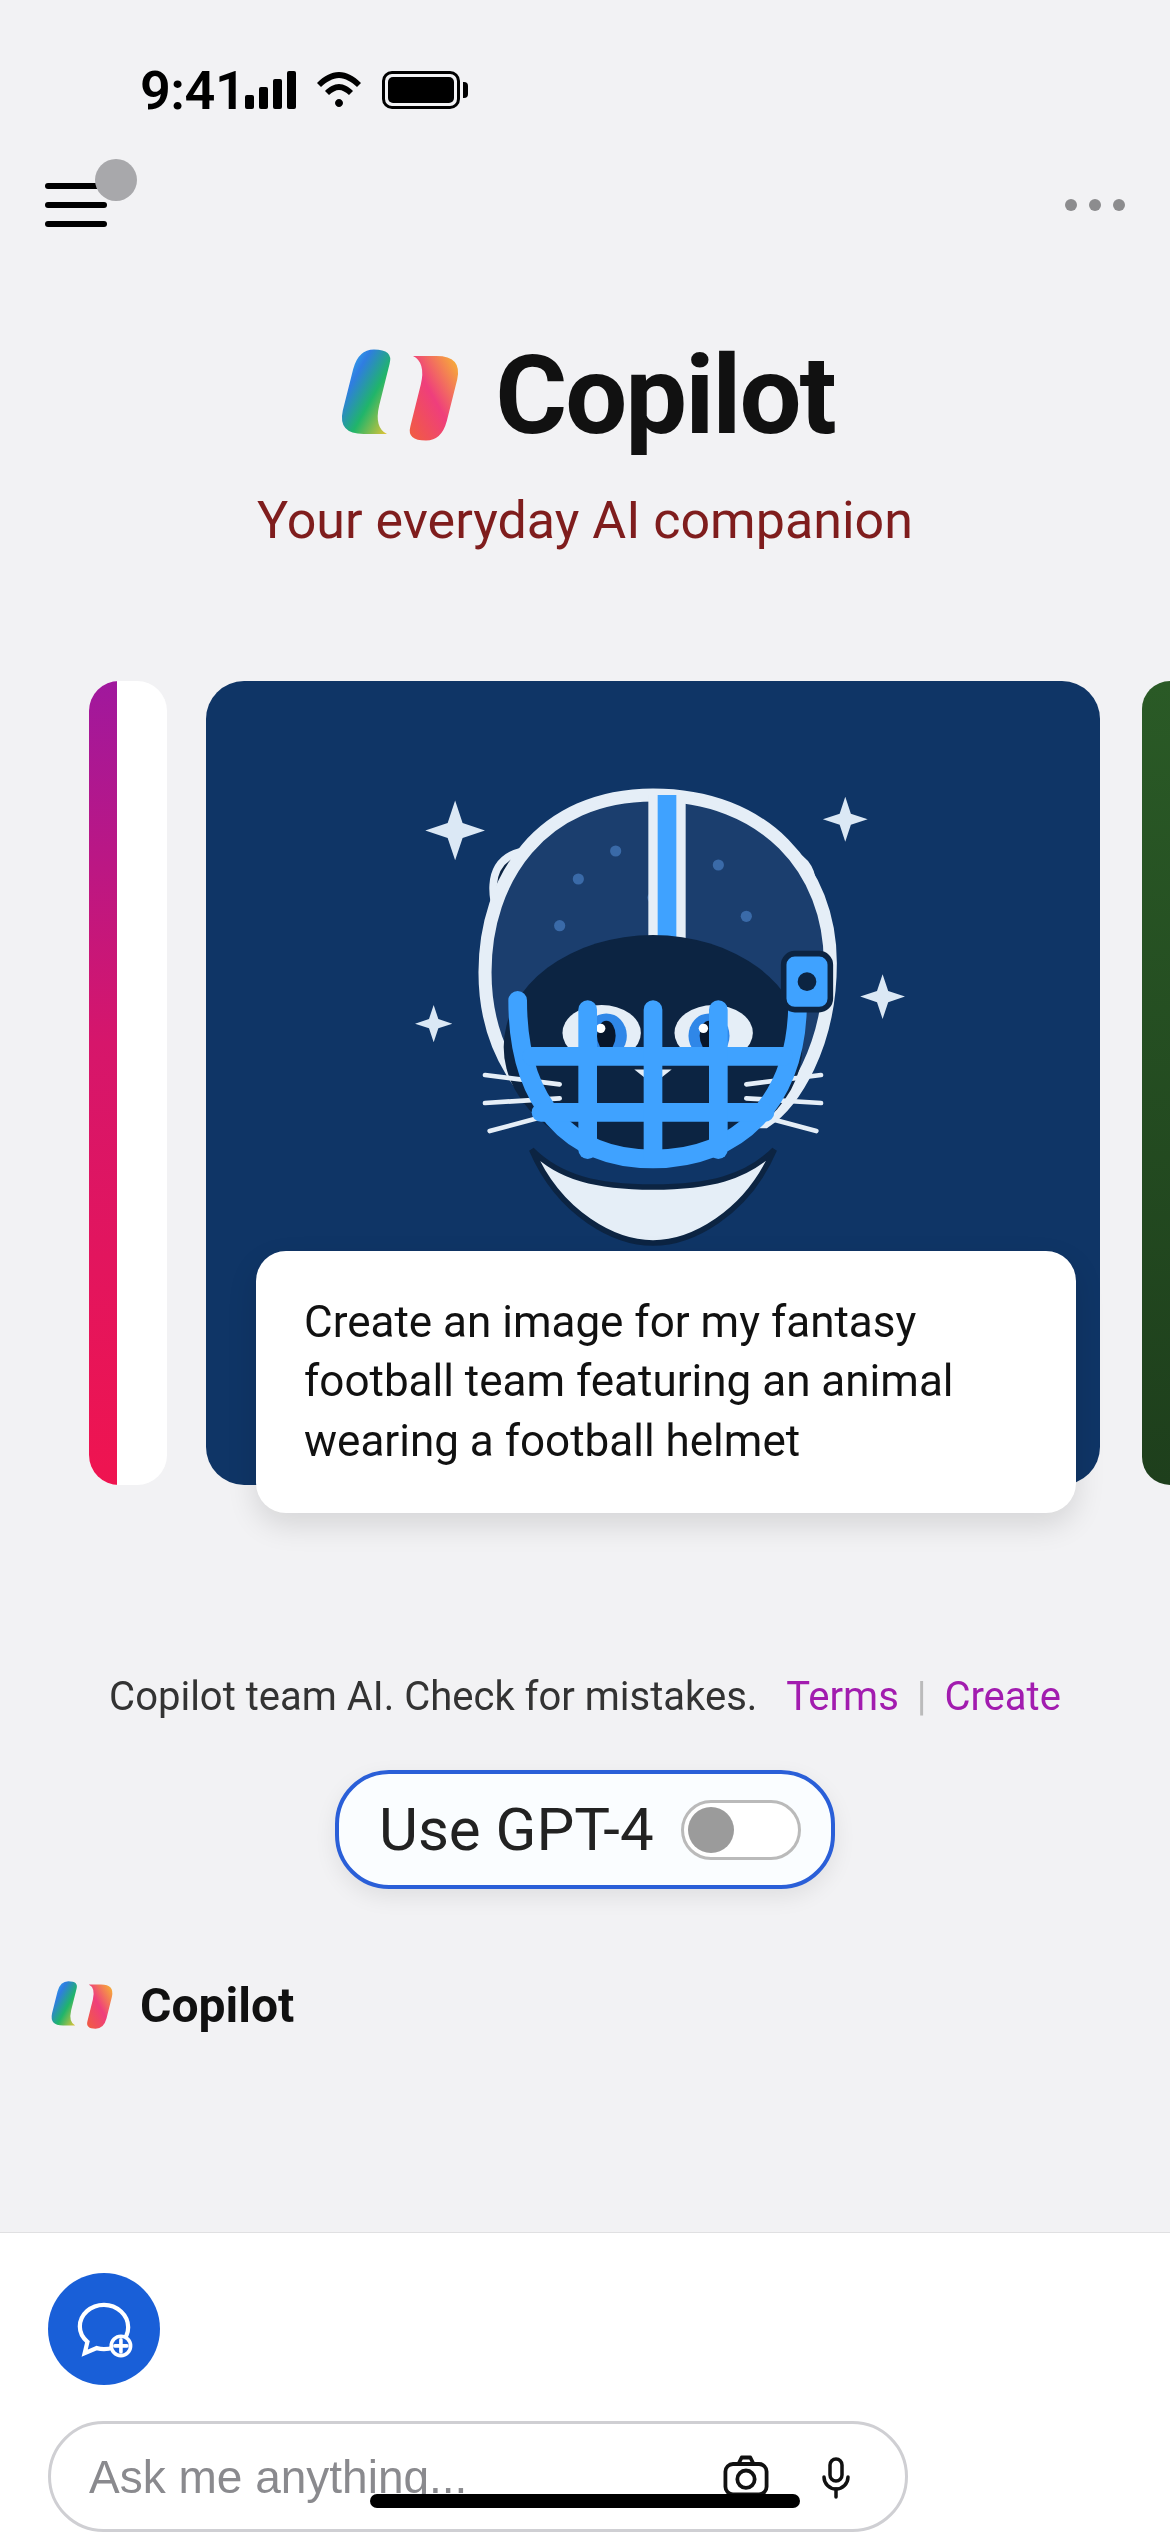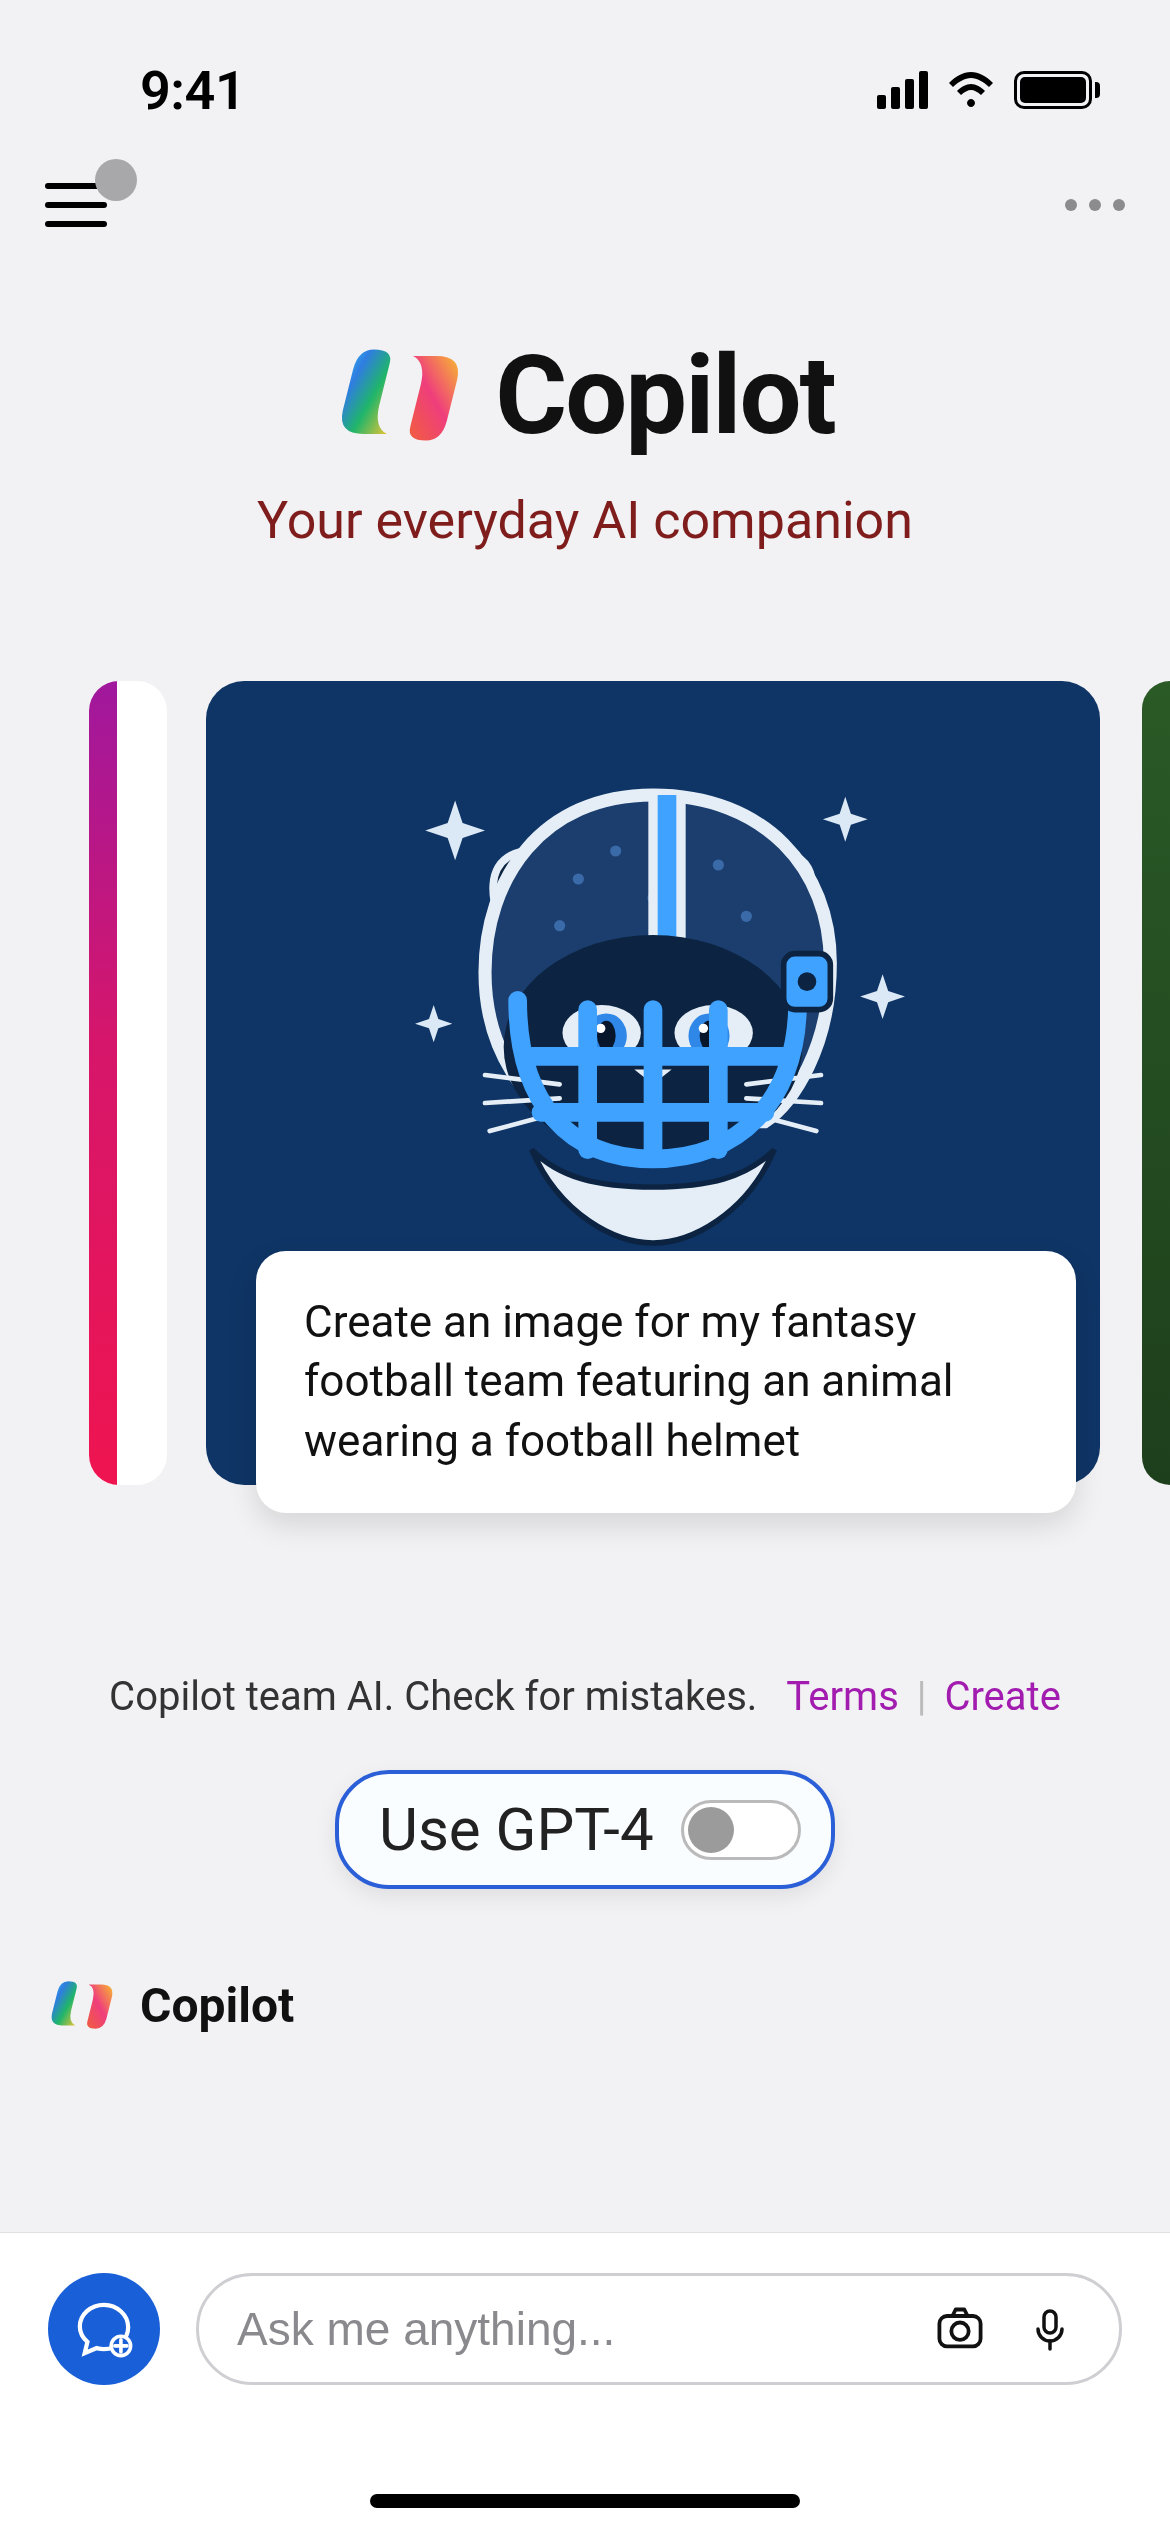--- a/index.html
+++ b/index.html
@@ -1,19 +1,19 @@
 <!DOCTYPE html>
 <html><head>
 <meta charset="utf-8">
 <style>
   * { margin: 0; padding: 0; box-sizing: border-box; }
   html, body { width: 1170px; height: 2532px; font-family: -apple-system, BlinkMacSystemFont, "Segoe UI", Roboto, sans-serif; background: #f2f2f4; overflow: hidden; position: relative; }
 
   
-  .status-bar { display: flex; justify-content: space-between; align-items: center; padding: 40px 70px 0 140px; height: 140px; }
+  .status-bar { display: flex; justify-content: flex-start; align-items: center; padding: 40px 70px 0 140px; height: 140px; }
   .status-time { font-size: 54px; font-weight: 600; letter-spacing: -0.5px; }
   .status-icons { display: flex; align-items: center; gap: 18px; }
   .bars { display: flex; align-items: flex-end; gap: 5px; }
   .bars span { width: 9px; background: #000; border-radius: 2px; display: block; }
   .bars span:nth-child(1){height:14px;} .bars span:nth-child(2){height:22px;} .bars span:nth-child(3){height:30px;} .bars span:nth-child(4){height:38px;}
   .wifi svg { width: 50px; height: 38px; }
   .battery { display:flex; align-items:center; }
   .battery-body { width: 78px; height: 38px; border: 3px solid #000; border-radius: 10px; padding: 3px; }
   .battery-fill { width: 100%; height: 100%; background:#000; border-radius:5px; }
   .battery-tip { width: 5px; height: 16px; background:#000; border-radius: 0 4px 4px 0; margin-left:3px; }
@@ -55,21 +55,21 @@
   .switch .knob { width:46px; height:46px; border-radius:50%; background:#9b9b9b; }
 
   
   .chat { margin-top: 82px; padding: 0 48px; }
   .chat-head { display:flex; align-items:center; gap:24px; }
   .chat-head .small-logo { width:68px; height:68px; }
   .chat-head .who { font-size:48px; font-weight:700; color:#111; }
   .chat-msg { font-size:52px; line-height:1.35; margin-top: 44px; color:#111; }
 
   
-  .bottom-bar { position:absolute; bottom:0; left:0; right:0; height:300px; background:#fff; border-top:1px solid #e0e0e2; padding: 40px 48px 0; display:flex; align-items:flex-start; gap:36px; }
+  .bottom-bar { position:absolute; bottom:0; left:0; right:0; height:300px; background:#fff; border-top:1px solid #e0e0e2; padding: 40px 48px 0; display:flex; align-items:flex-start; gap:36px;flex-direction:column; }
   .newchat-btn { width:112px; height:112px; border-radius:50%; background:#195fd8; display:flex; align-items:center; justify-content:center; }
   .ask-box { flex:1; height:112px; border:3px solid #cfcfd3; border-radius:58px; display:flex; align-items:center; padding: 0 38px; gap: 28px; background:#fff; }
   .ask-box input { border:none; outline:none; font-size:46px; color:#333; flex:1; background:transparent; }
   .ask-box input::placeholder { color:#8a8a8e; }
   .icon-btn { width:62px; height:62px; display:flex; align-items:center; justify-content:center; }
 
   .home-indicator { position:absolute; bottom:24px; left:50%; transform:translateX(-50%); width:430px; height:14px; background:#000; border-radius:10px; }
 
   
   svg { display:block; }

